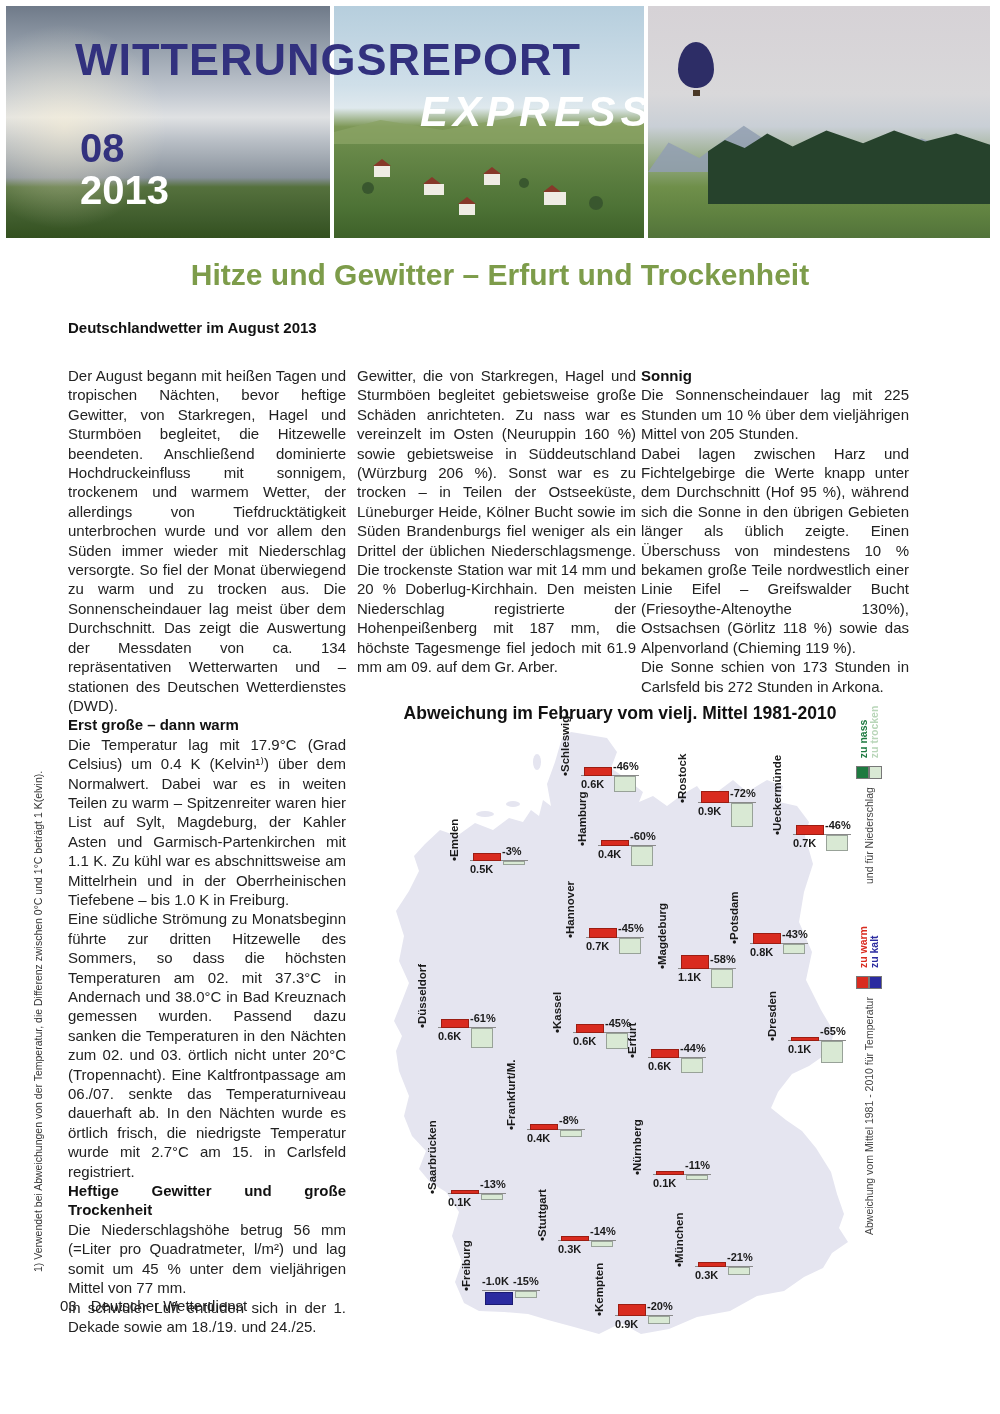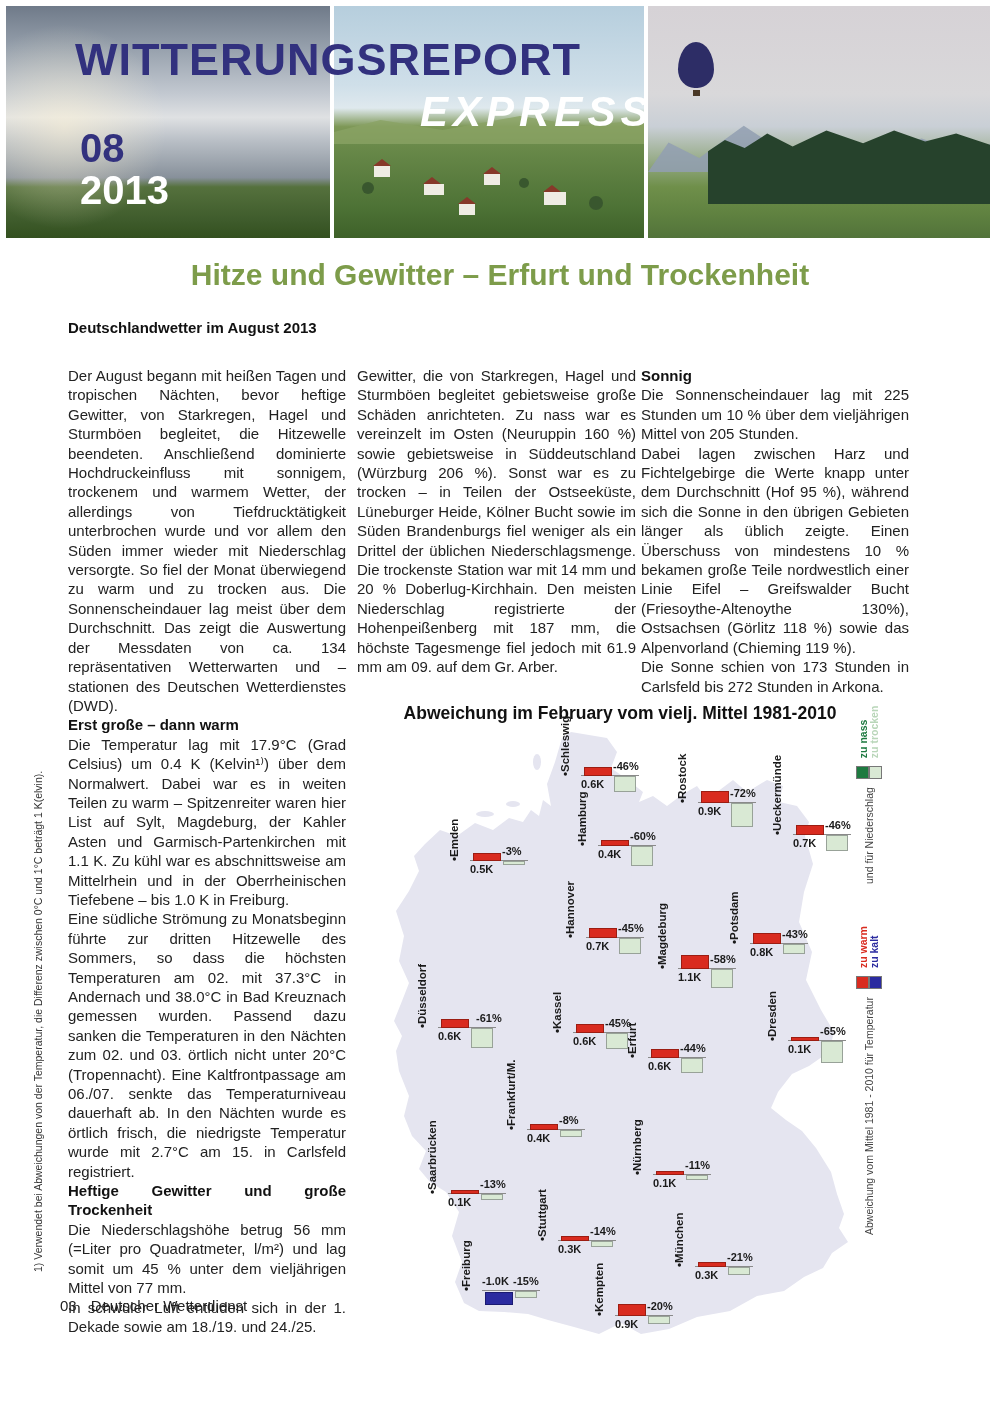--- a/index.html
+++ b/index.html
@@ -211,21 +211,21 @@
         <div class="tbar" style="width: 26px; height: 9px; left: 3px; background: rgb(217, 43, 31); border: 1px solid rgb(156, 29, 18); top: -10px;"></div>
         <span class="tlabel" style="left: 0px; top: 3px;">0.8K</span>
         <span class="plabel" style="left: 32px; top: -15px;">-43%</span>
         <div class="pbar" style="width: 20px; height: 8px; left: 33px; top: 1px; background: rgb(217, 233, 212);"></div>
       </div>
       <div class="city" style="left: 53px; top: 305px;">
         <span class="cname">•Düsseldorf</span>
         <div class="axisline"></div>
         <div class="tbar" style="width: 26px; height: 7px; left: 3px; background: rgb(217, 43, 31); border: 1px solid rgb(156, 29, 18); top: -8px;"></div>
         <span class="tlabel" style="left: 0px; top: 3px;">0.6K</span>
-        <span class="plabel" style="left: 38px; top: -15px; text-align: right;">-61%</span>
+        <span class="plabel" style="left: 32px; top: -15px; text-align: right;">-61%</span>
         <div class="pbar" style="width: 20px; height: 18px; left: 33px; top: 1px; background: rgb(217, 233, 212);"></div>
       </div>
       <div class="city" style="left: 188px; top: 310px;">
         <span class="cname">•Kassel</span>
         <div class="axisline"></div>
         <div class="tbar" style="width: 26px; height: 7px; left: 3px; background: rgb(217, 43, 31); border: 1px solid rgb(156, 29, 18); top: -8px;"></div>
         <span class="tlabel" style="left: 0px; top: 3px;">0.6K</span>
         <span class="plabel" style="left: 32px; top: -15px;">-45%</span>
         <div class="pbar" style="width: 20px; height: 14px; left: 33px; top: 1px; background: rgb(217, 233, 212);"></div>
       </div>

